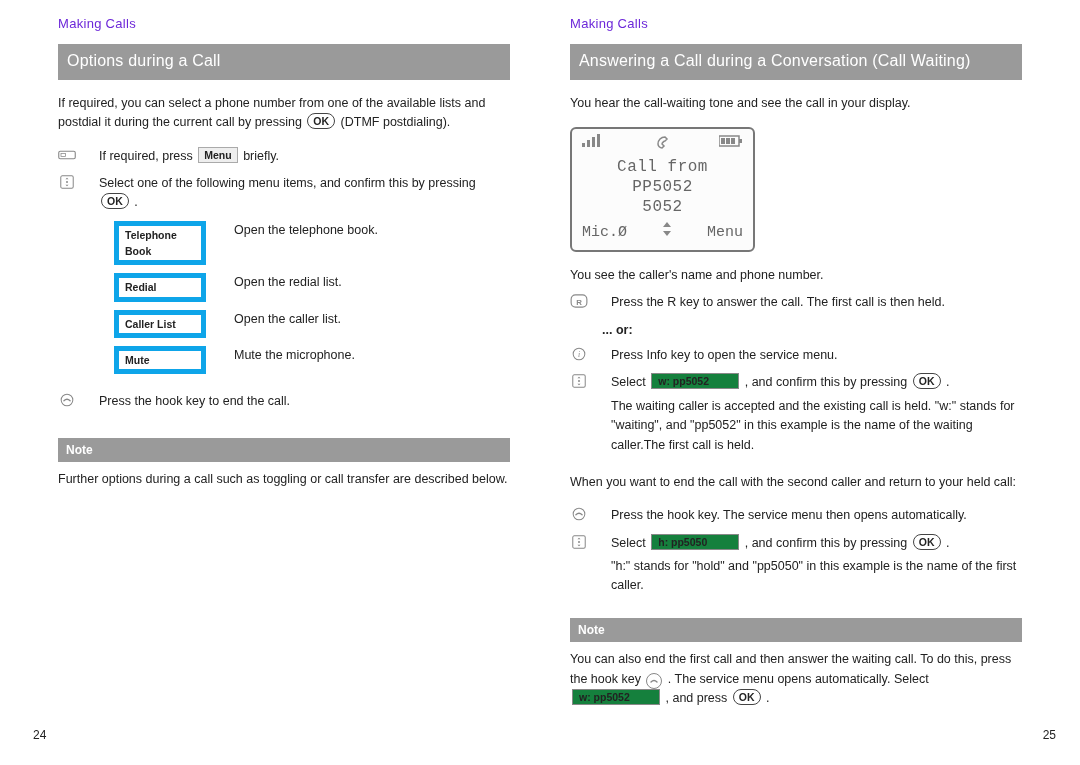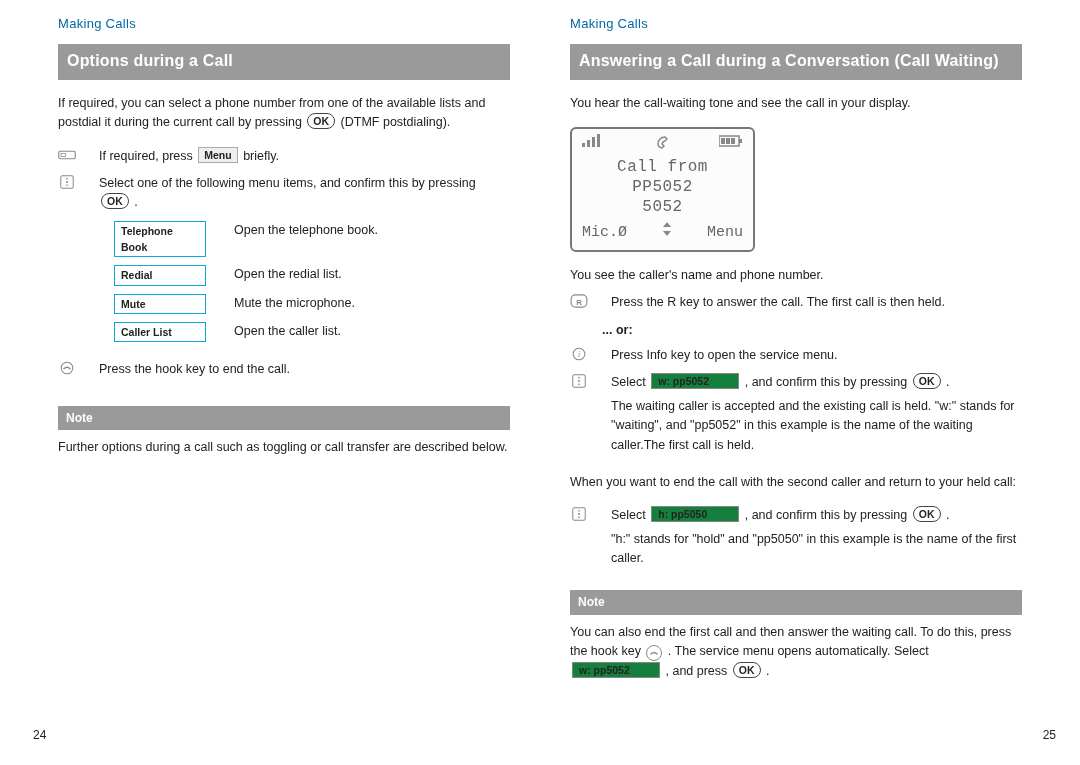--- a/index.html
+++ b/index.html
@@ -13,32 +13,32 @@
     font-size: 12.5px;
     line-height: 1.55;
   }
   .page {
     width: 540px;
     padding: 14px 30px 0 58px;
     position: relative;
   }
   .page.right { padding: 14px 58px 0 30px; }
   .running-head {
-    color: #0369a1;
+    color: #6d28d9;
     font-size: 13px;
     letter-spacing: .3px;
     margin-bottom: 10px;
   }
   .section-bar {
     background: #9a9a9a;
     color: #fff;
     font-size: 16px;
     padding: 5px 9px 6px;
     margin-bottom: 14px;
-    font-weight: 700;
+    font-weight: 400;
     letter-spacing: .2px;
   }
   .para { margin-bottom: 14px; }
   .note-bar {
     background: #9a9a9a;
     color: #fff;
     font-size: 12px;
     font-weight: 600;
     padding: 3px 8px;
     margin-bottom: 8px;
@@ -79,21 +79,21 @@
     font-size: 14px;
     color: #555;
     line-height: 1.2;
     padding-top: 1px;
   }
   .step .txt { flex: 1; }
   .menu-table { margin: 2px 0 18px 56px; }
   .menu-row { display: flex; gap: 28px; margin-bottom: 8px; align-items: flex-start; }
   .menu-box {
     width: 92px;
-    border: 1px solid #0ea5e9;
+    border: 5px solid #0ea5e9;
     padding: 1px 6px;
     font-size: 10.5px;
     font-weight: 700;
     background: #fff;
     flex: none;
   }
   .menu-desc { flex: 1; }
   .pagenum {
     position: absolute;
     bottom: 20px;
@@ -190,26 +190,26 @@
   <div class="menu-table">
     <div class="menu-row">
       <span class="menu-box">Telephone Book</span>
       <span class="menu-desc">Open the telephone book.</span>
     </div>
     <div class="menu-row">
       <span class="menu-box">Redial</span>
       <span class="menu-desc">Open the redial list.</span>
     </div>
     <div class="menu-row">
+      <span class="menu-box">Caller List</span>
+      <span class="menu-desc">Open the caller list.</span>
+    </div>
+    <div class="menu-row">
       <span class="menu-box">Mute</span>
       <span class="menu-desc">Mute the microphone.</span>
-    </div>
-    <div class="menu-row">
-      <span class="menu-box">Caller List</span>
-      <span class="menu-desc">Open the caller list.</span>
     </div>
   </div>
 
   <div class="step">
     <span class="icon">
       <svg class="mini" viewBox="0 0 18 18">
           <circle cx="9" cy="9" r="7.5" fill="none" stroke="#888" stroke-width="1.3"></circle>
           <path d="M5 10 Q9 6 13 10" fill="none" stroke="#888" stroke-width="1.6" stroke-linecap="round"></path>
         </svg>
     </span>
@@ -307,20 +307,29 @@
       <span class="select-box">w: pp5052</span>
       <span> , and confirm this by pressing </span>
       <span class="inline-key">OK</span>
       <span> .</span>
       <div class="indent-wrap" style="margin-left:0">The waiting caller is accepted and the existing call is held. "w:" stands for "waiting", and "pp5052" in this example is the name of the waiting caller.The first call is held.</div>
     </span>
   </div>
 
   <p class="para">When you want to end the call with the second caller and return to your held call:</p>
 
+  <div class="step">
+    <span class="icon">
+      <svg class="mini" viewBox="0 0 18 18">
+          <circle cx="9" cy="9" r="7.5" fill="none" stroke="#888" stroke-width="1.3"></circle>
+          <path d="M5 10 Q9 6 13 10" fill="none" stroke="#888" stroke-width="1.6" stroke-linecap="round"></path>
+        </svg>
+    </span>
+    <span class="txt">Press the hook key. The service menu then opens automatically.</span>
+  </div>
 
   <div class="step">
     <span class="icon">
       <svg class="mini" viewBox="0 0 18 18">
           <rect x="1" y="1" width="16" height="16" rx="2" fill="none" stroke="#888" stroke-width="1.3"></rect>
           <circle cx="9" cy="9" r="1.3" fill="#888"></circle>
           <path d="M9 3.5l-2 2h4zM9 14.5l2-2H7z" fill="#888"></path>
         </svg>
     </span>
     <span class="txt">

